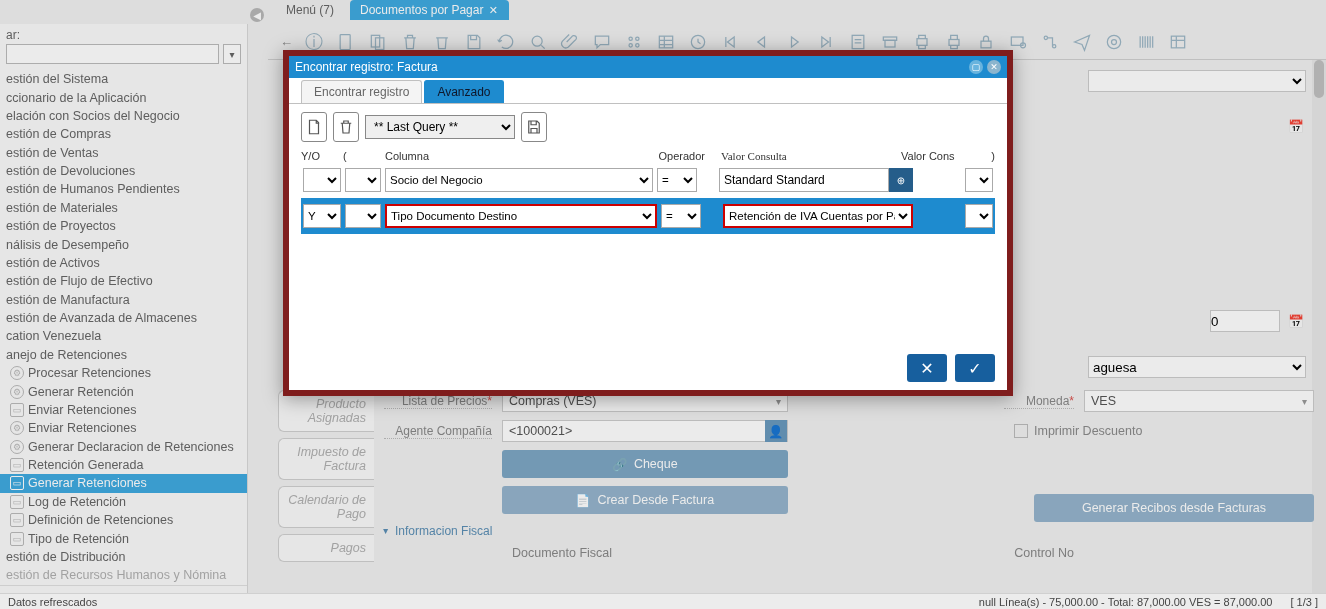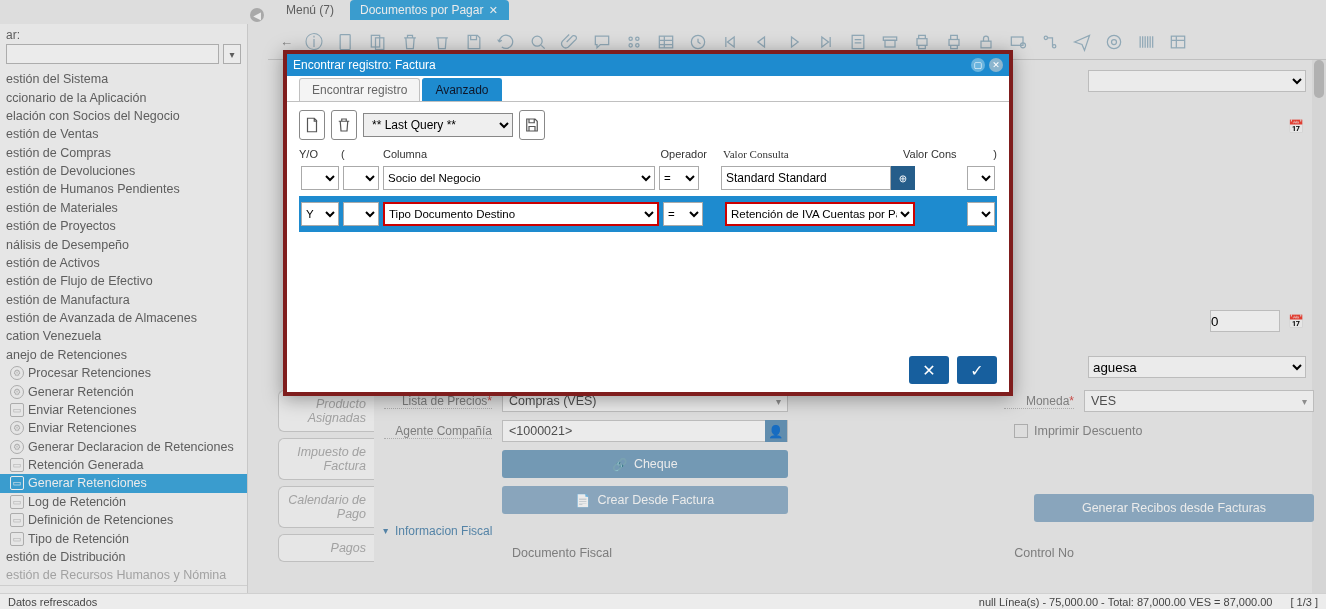--- a/index.html
+++ b/index.html
@@ -47,21 +47,21 @@
 .fv .chev { color: #999; font-size: 10px; }
 .btn-row { display: flex; gap: 10px; margin-bottom: 8px; }
 .big-btn { flex: 1; height: 28px; background: #7da6c4; color: #fff; border: none; border-radius: 3px; display: flex; align-items: center; justify-content: center; gap: 6px; font-size: 12.5px; }
 .big-btn.light { background: #95b4cc; }
 .gen-btn { position: absolute; right: 0; top: 104px; width: 280px; height: 28px; background: #95b4cc; color: #fff; border: none; border-radius: 3px; font-size: 12.5px; }
 .section-head { color: #5c8fb5; font-size: 12px; margin: 10px 0 8px 0; display: flex; align-items: center; gap: 6px; }
 .section-head::before { content: '▸'; color: #5c8fb5; transform: rotate(90deg); display: inline-block; font-size: 10px; }
 
 
 .modal-overlay { position: absolute; inset: 0; background: rgba(0,0,0,0.08); }
-.modal { position: absolute; left: 283px; top: 50px; width: 730px; height: 346px; background: #fff; border: 4px solid #7f1d1d; box-shadow: 0 3px 18px rgba(0,0,0,0.35); }
+.modal { position: absolute; left: 283px; top: 50px; width: 730px; height: 346px; background: #fff; border: 6px solid #7f1d1d; box-shadow: 0 3px 18px rgba(0,0,0,0.35); }
 .modal-title { height: 22px; background: #1e8bcf; color: #fff; font-size: 12px; display: flex; align-items: center; justify-content: space-between; padding: 0 6px; }
 .modal-title-btns { display: flex; gap: 4px; }
 .title-btn { width: 14px; height: 14px; border-radius: 50%; background: #69b4de; display: inline-flex; align-items: center; justify-content: center; font-size: 9px; color: #fff; }
 .title-btn.close { background: #8bb5ce; }
 
 .modal-tabs { height: 26px; display: flex; align-items: flex-end; border-bottom: 1px solid #c0c0c0; padding-left: 12px; gap: 2px; }
 .mtab { padding: 4px 12px; border: 1px solid #c0c0c0; border-bottom: none; border-radius: 3px 3px 0 0; font-size: 12px; color: #666; background: #f4f4f4; }
 .mtab.active { background: #1e8bcf; color: #0f172a; border-color: #1e8bcf; }
 
 .modal-body { padding: 8px 12px; position: relative; height: calc(100% - 48px); }
@@ -281,22 +281,22 @@
 <div class="sidebar">
   <span class="search-label">ar:</span>
   <div class="search-row">
     <input class="search-input" style="">
     <div class="dropdown-btn">▾</div>
   </div>
   <div class="menu-list">
     <div class="menu-item">estión del Sistema</div>
     <div class="menu-item">ccionario de la Aplicación</div>
     <div class="menu-item">elación con Socios del Negocio</div>
+    <div class="menu-item">estión de Compras</div>
     <div class="menu-item">estión de Ventas</div>
-    <div class="menu-item">estión de Compras</div>
     <div class="menu-item">estión de Devoluciones</div>
     <div class="menu-item">estión de Humanos Pendientes</div>
     <div class="menu-item">estión de Materiales</div>
     <div class="menu-item">estión de Proyectos</div>
     <div class="menu-item">nálisis de Desempeño</div>
     <div class="menu-item">estión de Activos</div>
     <div class="menu-item">estión de Flujo de Efectivo</div>
     <div class="menu-item">estión de Manufactura</div>
     <div class="menu-item">estión de Avanzada de Almacenes</div>
     <div class="menu-item">cation Venezuela</div>

